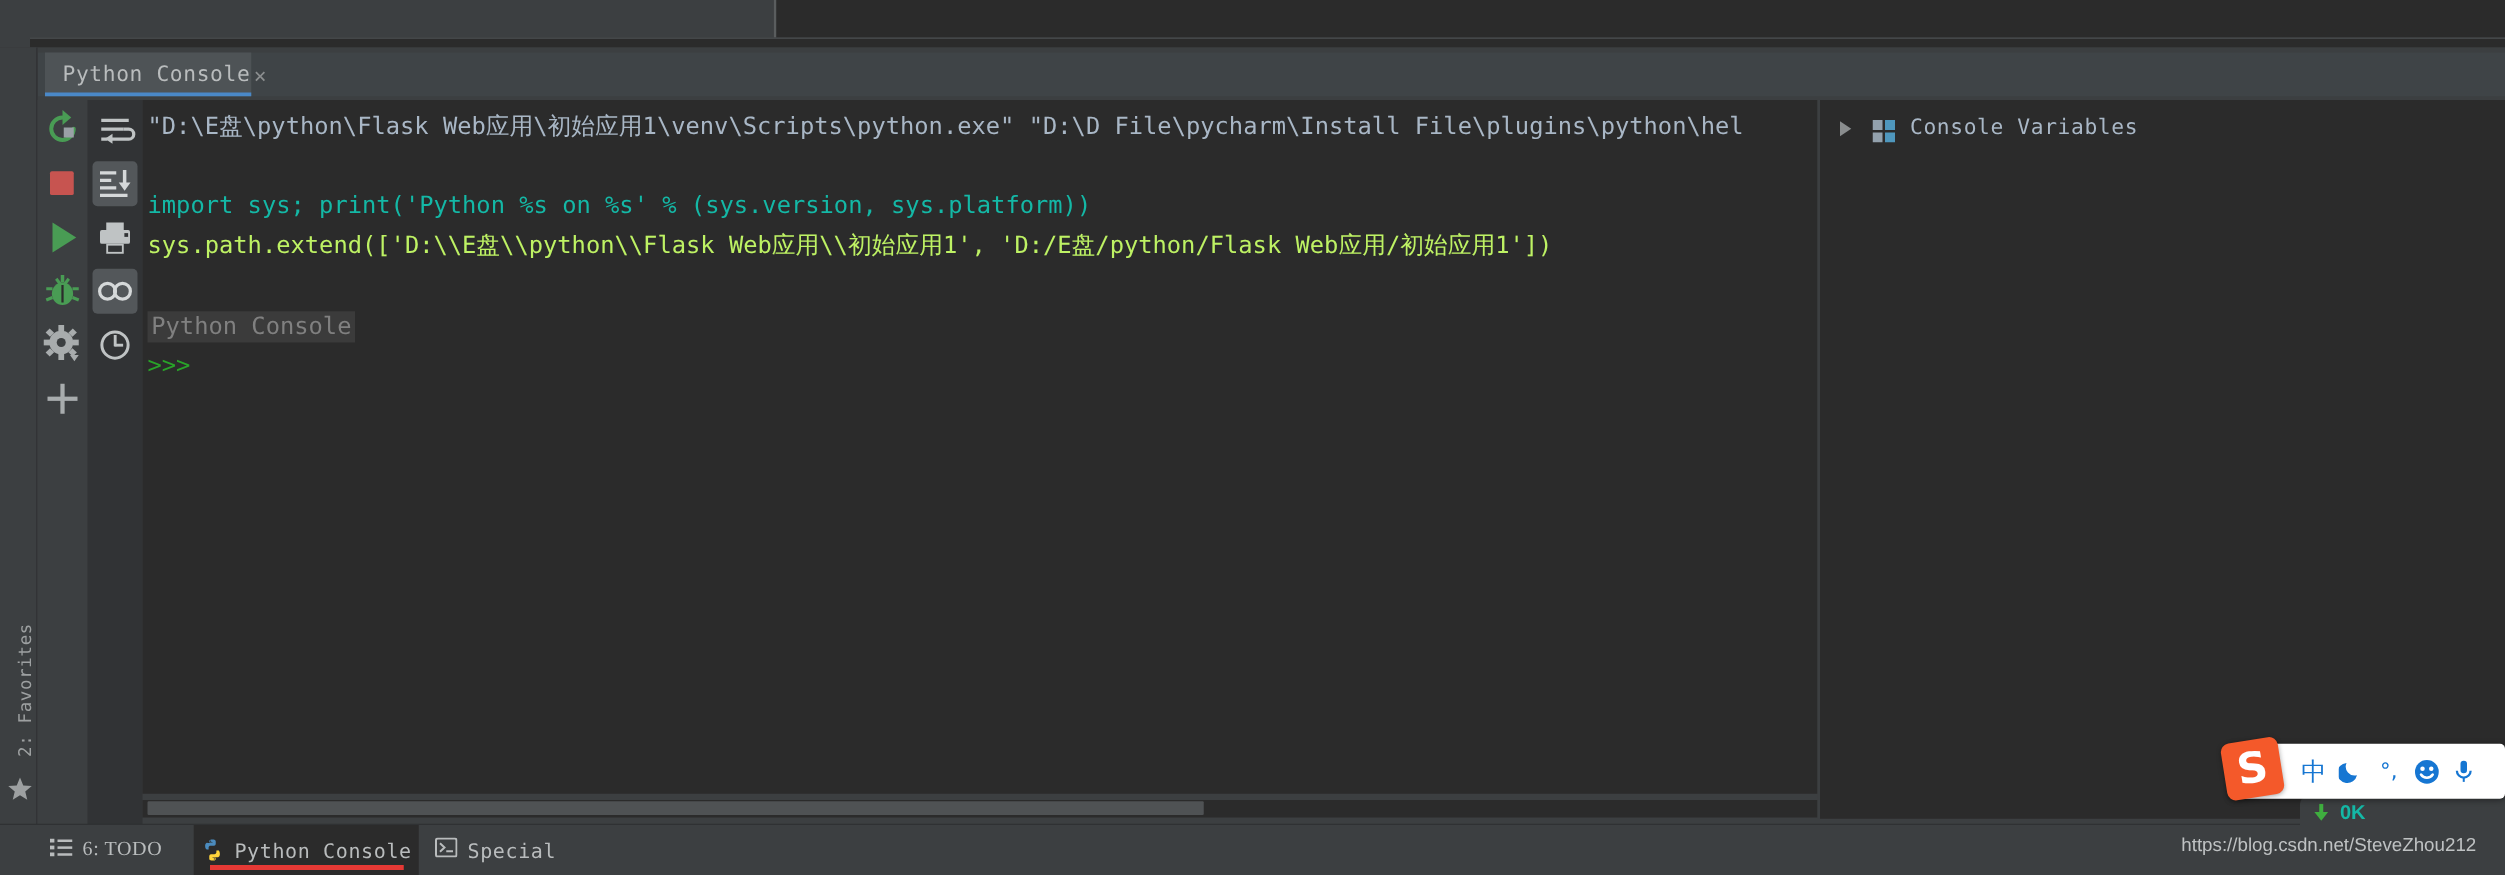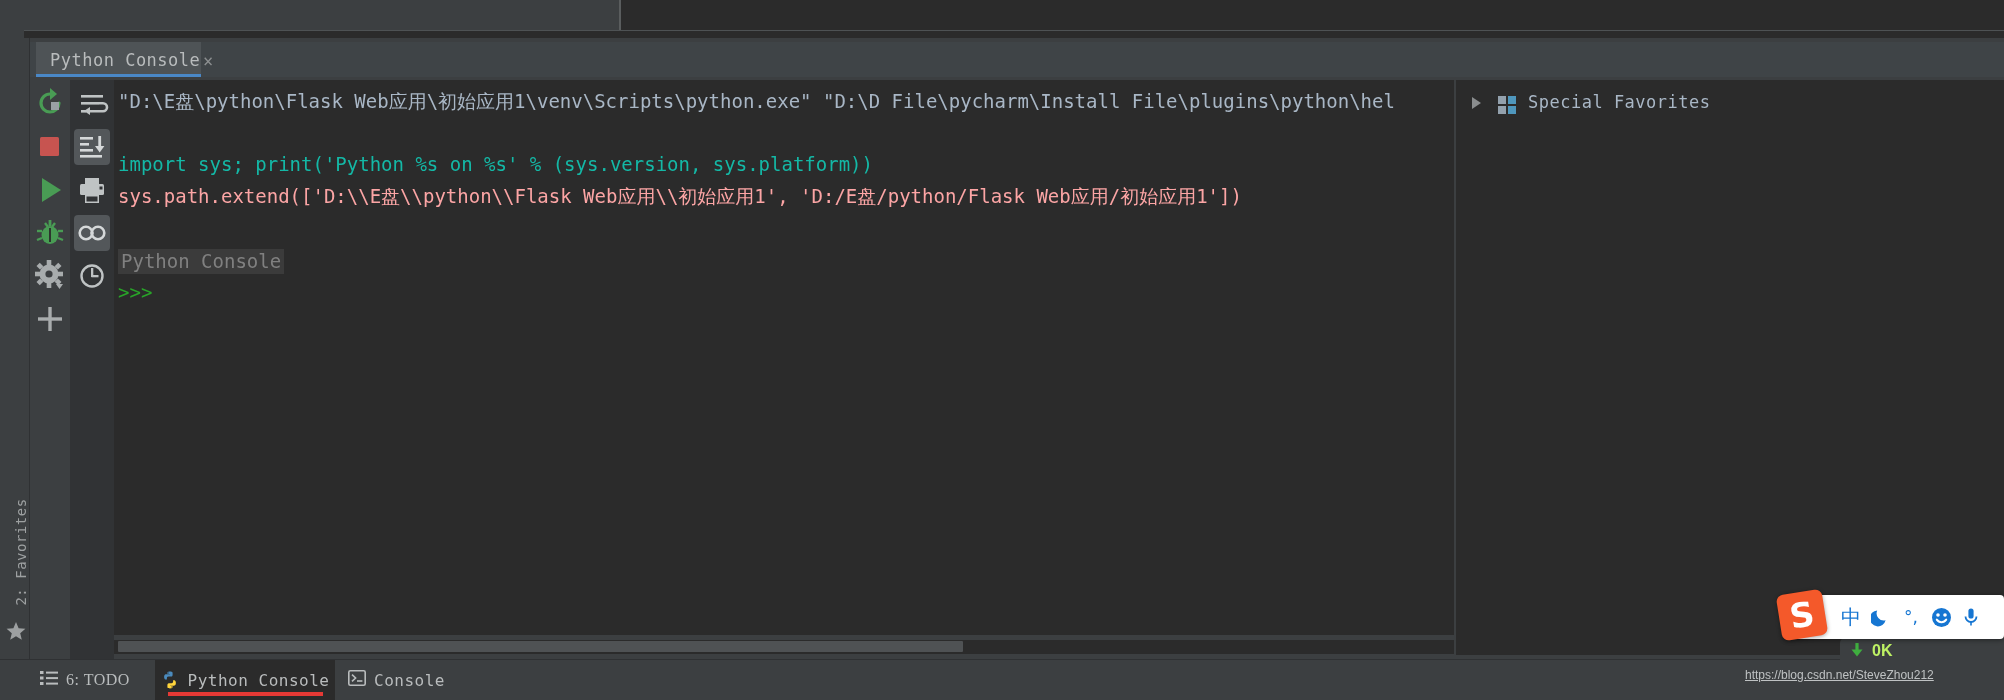--- a/index.html
+++ b/index.html
@@ -48,21 +48,21 @@
   #console{left:114px;top:80px;width:1340px;height:555px;background:#2b2b2b;}
   #console-scroll-track{left:114px;top:640px;width:1340px;height:14px;background:#2b2b2b;}
   #console-scroll-thumb{left:118px;top:641px;width:845px;height:11px;background:#4f5254;border-radius:1px;}
   #console-divider{left:1454px;top:80px;width:2px;height:575px;background:#3c3f41;}
   .cline{
     position:absolute;left:118px;font-size:19px;line-height:19px;
     white-space:pre;letter-spacing:0px;
   }
   #cline0{top:92px;color:#a9b7c6;}
   #cline1{top:155px;color:#14b8a6;}
-  #cline2{top:187px;color:#fca5a5;}
+  #cline2{top:187px;color:#bef264;}
   #cline3-wrap{position:absolute;left:118px;top:249px;}
   #cline3{
     display:inline-block;background:#3b3b3b;color:#808080;
     font-size:19px;line-height:23px;padding:1px 3px;white-space:pre;
   }
   #cline4{top:283px;color:#29a329;}
 
   
   #varpanel{left:1456px;top:80px;width:548px;height:575px;background:#2b2b2b;}
   #var-row{left:1462px;top:88px;width:542px;height:30px;}
@@ -73,41 +73,41 @@
   
   #botbar{left:0;top:660px;width:2004px;height:40px;background:#3c3f41;}
   #botbar-topline{left:0;top:659px;width:2004px;height:1px;background:#2f3133;}
   .botbtn{position:absolute;top:660px;height:40px;display:flex;align-items:center;}
   .botbtn .lbl{font-size:16px;color:#b9bcbd;letter-spacing:.5px;white-space:nowrap;}
   #bot-todo{left:40px;font-family:Liberation Serif, serif;}
   #bot-console{left:155px;width:180px;background:#2b2b2b;justify-content:center;}
   #bot-console-underline{left:168px;top:692px;width:155px;height:4px;background:#e53935;}
   #bot-terminal{left:348px;}
   #watermark{
-    left:1745px;top:668px;font-size:12px;color:#bfc2c3;
-    font-family:"Liberation Sans",sans-serif;letter-spacing:0px;text-decoration:underline;
+    left:1745px;top:668px;font-size:15px;color:#bfc2c3;
+    font-family:"Liberation Sans",sans-serif;letter-spacing:0px;
   }
 
   
   #ime{left:1784px;top:595px;height:44px;width:220px;background:#ffffff;border-radius:4px;
        box-shadow:0 1px 5px rgba(0,0,0,.45);display:flex;align-items:center;}
   #ime-logo{
     position:absolute;left:1779px;top:592px;width:46px;height:46px;background:#f4592a;
     border-radius:7px;transform:rotate(-9deg);display:flex;align-items:center;
     justify-content:center;color:#fff;font-size:34px;font-weight:bold;
     font-family:"DejaVu Sans",sans-serif;box-shadow:0 1px 4px rgba(0,0,0,.35);
   }
   .ime-item{color:#1676d2;font-size:20px;display:flex;align-items:center;justify-content:center;
             font-family:"DejaVu Sans",sans-serif;}
 
   
   #dlpop{left:1840px;top:638px;width:164px;height:26px;background:#3c3f41;border-radius:5px 0 0 0;
          display:flex;align-items:center;}
   #dl-arrow{margin-left:10px;}
-  #dl-text{margin-left:8px;font-size:16px;color:#bef264;font-weight:bold;
+  #dl-text{margin-left:8px;font-size:16px;color:#14b8a6;font-weight:bold;
            font-family:"Liberation Sans",sans-serif;}
 </style>
 </head>
 <body>
 
 <div class="abs" id="top-strip">
   <div class="abs" id="top-strip-rightbg"></div>
   <div class="abs" id="top-strip-left"></div>
   <div class="abs" id="top-strip-tabzone"></div>
   <div class="abs" id="top-strip-divider"></div>
@@ -253,21 +253,21 @@
     </svg>
 </div>
 <div class="abs" id="var-icon">
   <svg width="18" height="18" viewBox="0 0 18 18">
     <rect x="0" y="0" width="8" height="8" fill="#93a1ad"></rect>
     <rect x="10" y="0" width="8" height="8" fill="#4f97bd"></rect>
     <rect x="0" y="10" width="8" height="8" fill="#93a1ad"></rect>
     <rect x="10" y="10" width="8" height="8" fill="#4f97bd"></rect>
   </svg>
 </div>
-<div class="abs" id="var-label">Special Favorites</div>
+<div class="abs" id="var-label">Console Variables</div>
 
 <div class="abs" id="botbar"></div>
 <div class="abs" id="botbar-topline"></div>
 
 <div class="botbtn" id="bot-todo">
   <span style="margin-right:8px;">
     <svg width="18" height="16" viewBox="0 0 18 16">
       <rect x="0" y="1" width="3.5" height="3" fill="#b9bcbd"></rect>
       <rect x="0" y="6.5" width="3.5" height="3" fill="#b9bcbd"></rect>
       <rect x="0" y="12" width="3.5" height="3" fill="#b9bcbd"></rect>
@@ -291,21 +291,21 @@
 <div class="abs" id="bot-console-underline"></div>
 
 <div class="botbtn" id="bot-terminal">
   <span style="margin-right:8px;">
     <svg width="18" height="16" viewBox="0 0 18 16">
       <rect x="0.8" y="0.8" width="16.4" height="14.4" rx="1.5" stroke="#b9bcbd" stroke-width="1.6" fill="none"></rect>
       <polyline points="4,4.6 7.6,8 4,11.4" stroke="#b9bcbd" stroke-width="1.6" fill="none"></polyline>
       <rect x="9" y="10.2" width="5.4" height="1.6" fill="#b9bcbd"></rect>
     </svg>
   </span>
-  <span class="lbl">Console</span>
+  <span class="lbl">Special</span>
 </div>
 
 <div class="abs" id="watermark">https://blog.csdn.net/SteveZhou212</div>
 
 <div class="abs" id="dlpop">
   <span id="dl-arrow">
     <svg width="14" height="14" viewBox="0 0 14 14">
       <rect x="5.4" y="0" width="3.2" height="8" fill="#3fae3f"></rect>
       <polygon points="1.5,6.5 12.5,6.5 7,13.5" fill="#3fae3f"></polygon>
     </svg>

